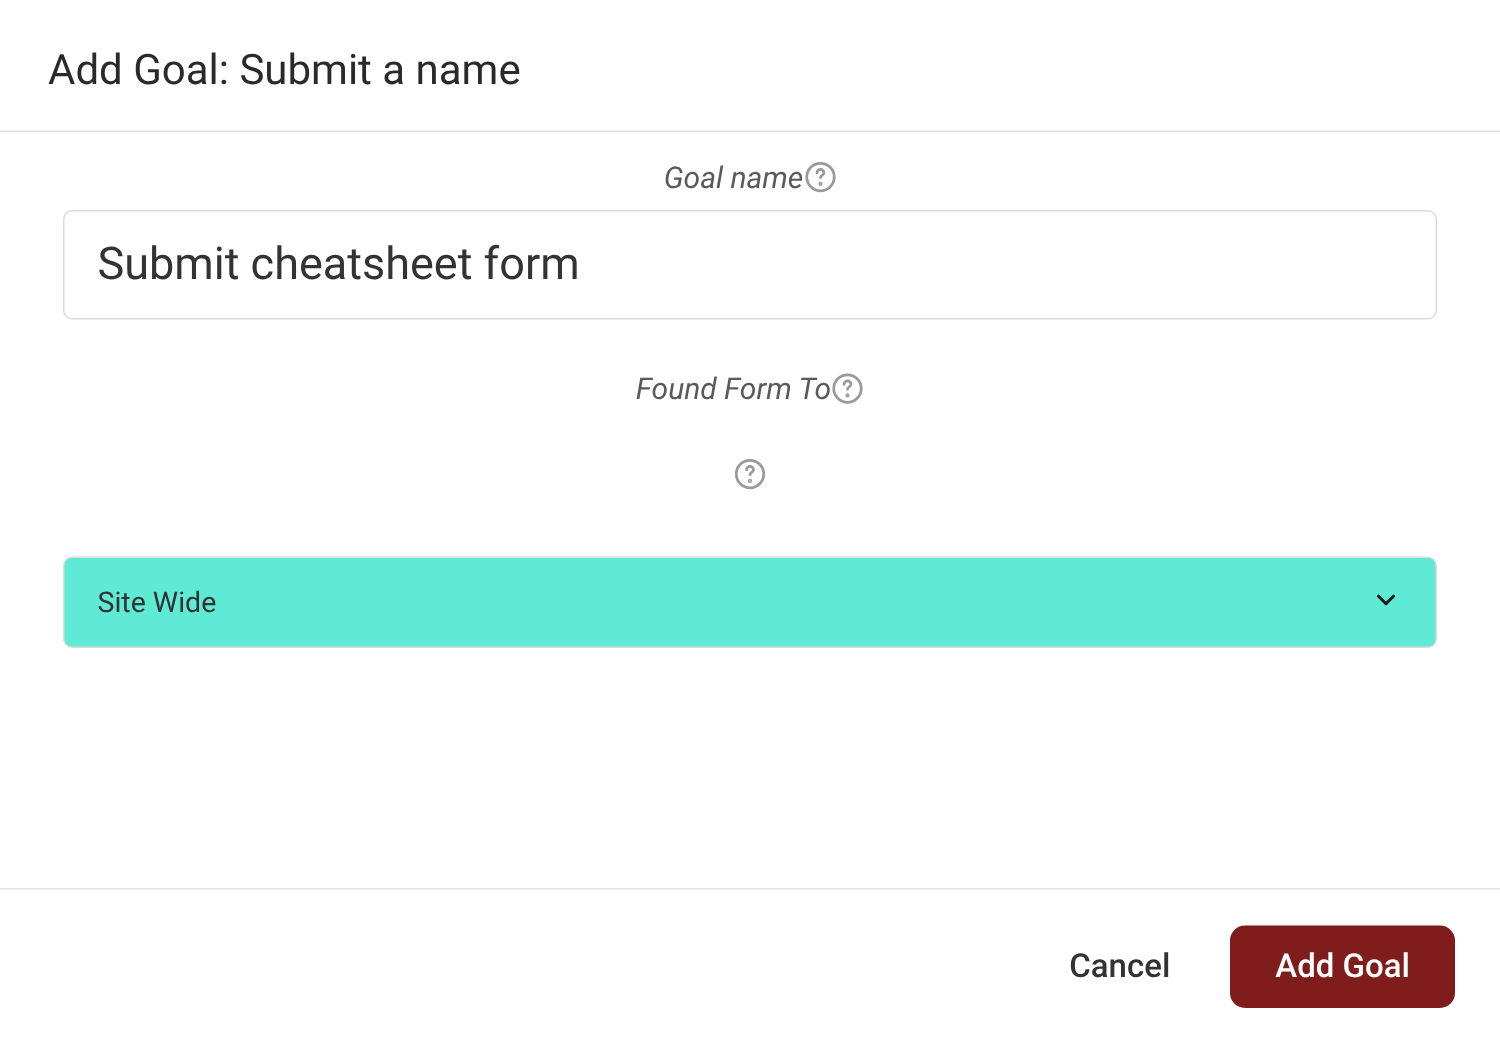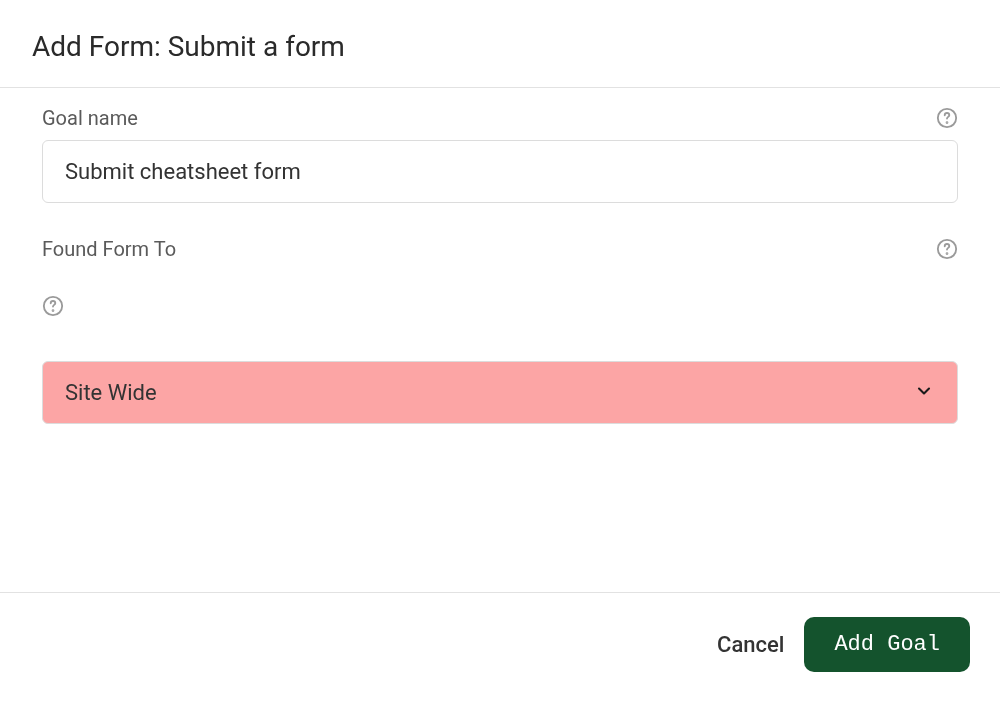--- a/index.html
+++ b/index.html
@@ -31,22 +31,23 @@
     .form-body {
       padding: 18px 42px 0 42px;
       flex: 1;
     }
     .form-group {
       margin-bottom: 34px;
     }
     .label-row {
       display: flex;
       align-items: center;
-      justify-content: space-between;
+      justify-content: center;
       margin-bottom: 10px;
+      font-style: italic;
     }
     .field-label {
       font-size: 20px;
       color: #5a5a5a;
       font-weight: 400;
     }
     .help-icon {
       width: 22px;
       height: 22px;
       display: flex;
@@ -56,38 +57,38 @@
     }
     .help-icon svg {
       width: 22px;
       height: 22px;
     }
     .text-input {
       width: 100%;
       border: 1px solid #dcdcdc;
       border-radius: 6px;
       padding: 18px 22px;
-      font-size: 22px;
+      font-size: 30px;
       color: #333333;
       font-family: inherit;
       outline: none;
     }
     .select-wrapper {
       position: relative;
       width: 100%;
     }
     .select-input {
       width: 100%;
       border: 1px solid #dcdcdc;
       border-radius: 6px;
       padding: 18px 22px;
-      font-size: 22px;
+      font-size: 19px;
       color: #333333;
       font-family: inherit;
-      background: #fca5a5;
+      background: #5eead4;
       appearance: none;
       cursor: pointer;
       outline: none;
       margin-top: 44px;
     }
     .chevron-icon {
       position: absolute;
       right: 24px;
       top: 50%;
       transform: translateY(-50%);
@@ -96,46 +97,45 @@
     .chevron-icon svg {
       width: 20px;
       height: 20px;
     }
     .modal-footer {
       border-top: 1px solid #e2e2e2;
       padding: 24px 30px 32px 30px;
       display: flex;
       justify-content: flex-end;
       align-items: center;
-      gap: 20px;
+      gap: 40px;
     }
     .btn {
       font-size: 22px;
       font-weight: 500;
       border: none;
       cursor: pointer;
       font-family: inherit;
     }
     .btn-cancel {
       background: transparent;
       color: #333333;
     }
     .btn-primary {
-      background: #14532d;
+      background: #7f1d1d;
       color: #ffffff;
       padding: 15px 30px;
       border-radius: 10px;
-      font-family: Liberation Mono, monospace;
     }
   </style>
 </head>
 <body>
 
 <div class="modal-header">
-  <h1 class="modal-title">Add Form: Submit a form</h1>
+  <h1 class="modal-title">Add Goal: Submit a name</h1>
 </div>
 
 <hr class="divider">
 
 <div class="form-body">
 
   <div class="form-group">
     <div class="label-row">
       <label class="field-label">Goal name</label>
       <span class="help-icon">

